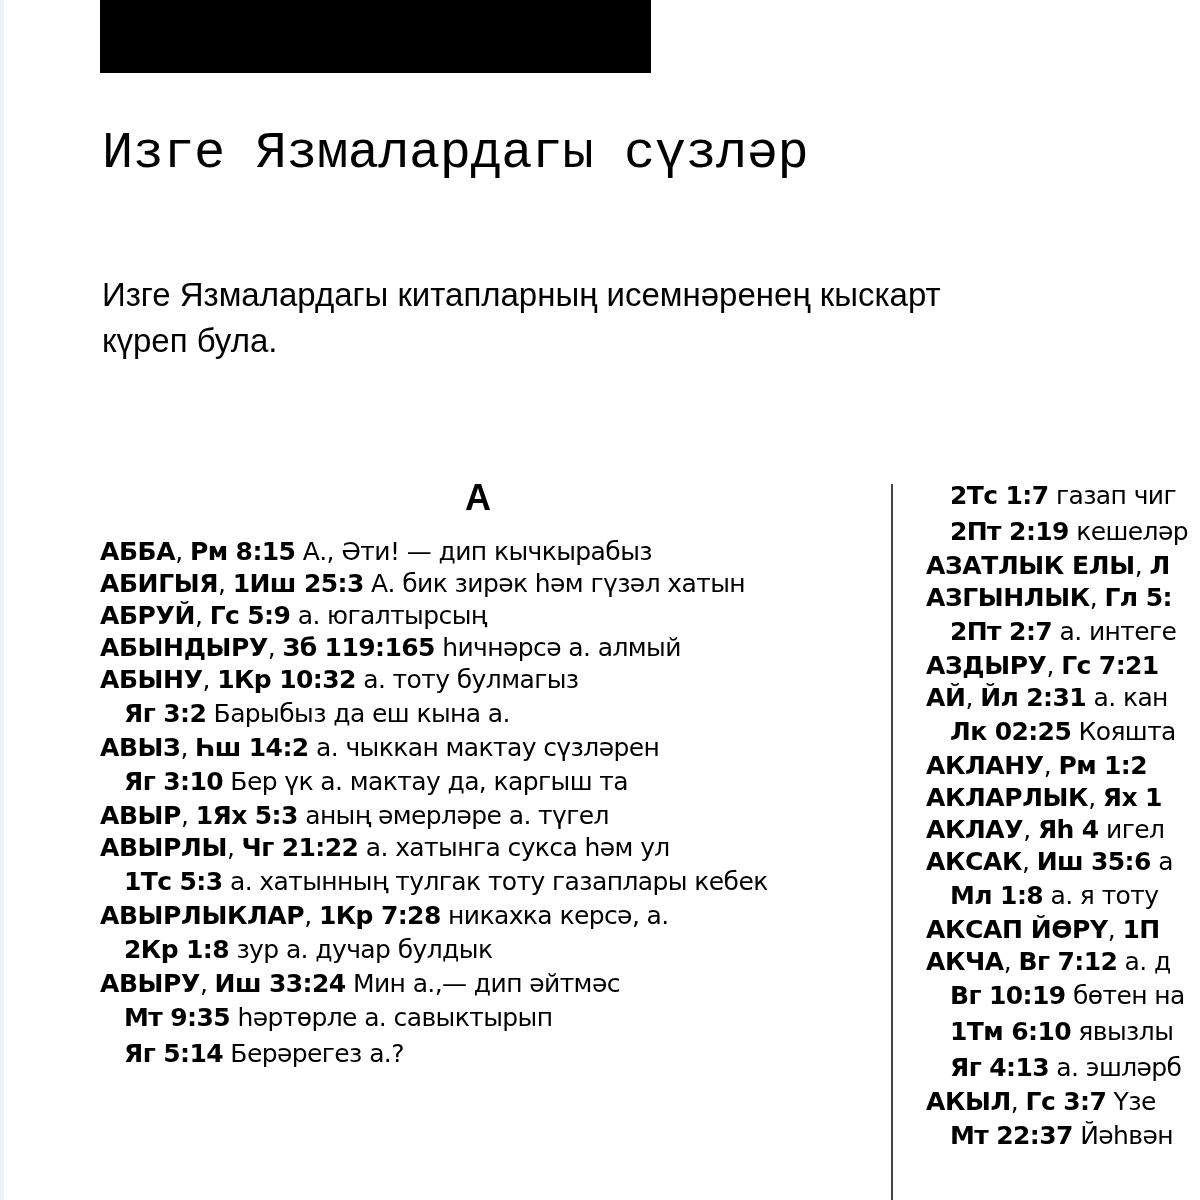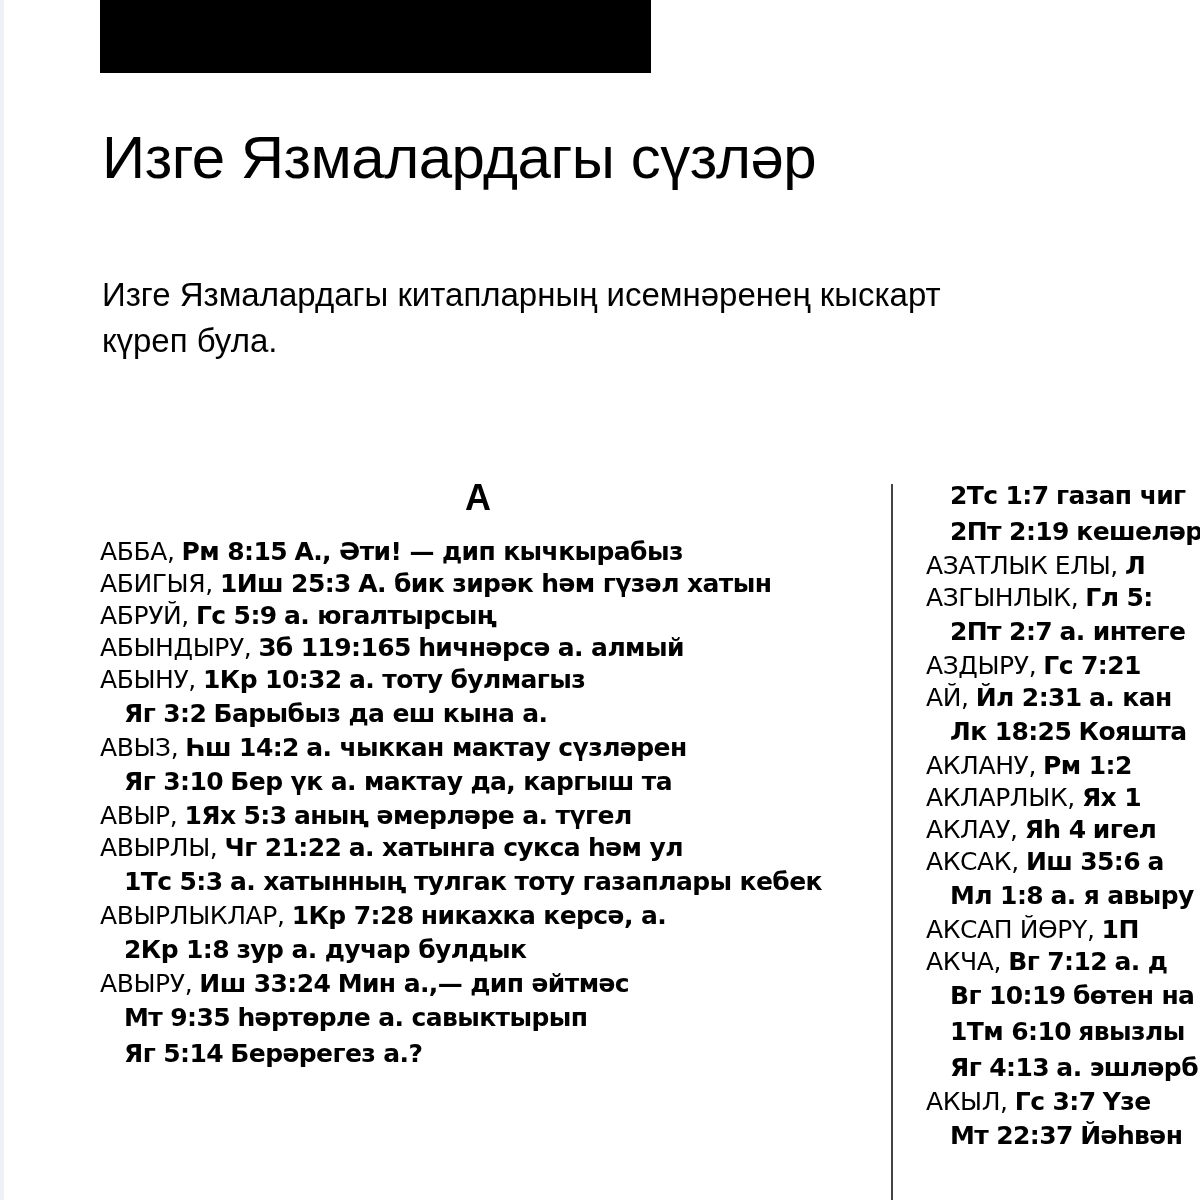--- a/index.html
+++ b/index.html
@@ -5,43 +5,43 @@
     html, body { margin: 0; padding: 0; }
     body {
       width: 1200px; height: 1200px; overflow: hidden;
       background: #ffffff; position: relative;
       font-family: "Liberation Sans", sans-serif; color: #000;
     }
     .left-edge { position: absolute; left: 0; top: 0; width: 4px; height: 1200px; background: #eef2f7; }
     .redacted { position: absolute; left: 100px; top: 0; width: 551px; height: 73px; background: #000; }
     .page-title {
       position: absolute; left: 102px; top: 128px; margin: 0;
-      font-size: 60px; font-weight: 400; line-height: 1; white-space: nowrap; letter-spacing: -0.5px;
+      font-size: 52px; font-weight: 400; line-height: 1; white-space: nowrap; letter-spacing: -0.5px; font-family: Liberation Mono, monospace;
     }
     .intro {
       position: absolute; left: 102px; top: 272px; margin: 0; width: 1200px;
       font-size: 33px; line-height: 46px; white-space: pre;
     }
     .col-left { position: absolute; left: 100px; top: 478px; width: 780px; }
     .col-divider { position: absolute; left: 891px; top: 484px; width: 2px; height: 716px; background: #444; }
     .col-right { position: absolute; left: 926px; top: 478px; width: 400px; }
     .section-letter {
       width: 756px; text-align: center; font-weight: 700;
       font-size: 36px; line-height: 40px; height: 58px;
     }
     .entries { list-style: none; margin: 0; padding: 0; }
     .line {
       font-family: "DejaVu Sans", sans-serif; font-size: 25px; line-height: 36px;
       white-space: nowrap; letter-spacing: -0.6px; height: 36px;
     }
     .line.compact { line-height: 32px; height: 32px; }
     .line.sub { padding-left: 24px; }
-    .hw { font-weight: 400; letter-spacing: -0.4px; margin-top: 12px; }
+    .hw { font-weight: 700; letter-spacing: -0.4px; margin-top: 12px; }
     .ref { font-weight: 700; }
-    .txt { font-weight: 700; text-align: right; }
+    .txt { font-weight: 400; text-align: right; }
   </style>
 </head>
 <body>
 
 <div class="left-edge"></div>
 <div class="redacted"></div>
 
 <h1 class="page-title">Изге Язмалардагы сүзләр</h1>
 
 <div class="intro"><span>Изге Язмалардагы китапларның исемнәренең кыскарт</span>
@@ -73,26 +73,26 @@
 
 <div class="col-right">
   <ul class="entries" id="right-list">
       <li class="line sub"><span class="ref">2Тс 1:7</span> <span class="txt">газап чиг</span></li>
       <li class="line sub"><span class="ref">2Пт 2:19</span> <span class="txt">кешеләр</span></li>
       <li class="line compact"><span class="hw">АЗАТЛЫК ЕЛЫ</span>, <span class="ref">Л</span> <span class="txt"></span></li>
       <li class="line compact"><span class="hw">АЗГЫНЛЫК</span>, <span class="ref">Гл 5:</span> <span class="txt"></span></li>
       <li class="line sub"><span class="ref">2Пт 2:7</span> <span class="txt">а. интеге</span></li>
       <li class="line compact"><span class="hw">АЗДЫРУ</span>, <span class="ref">Гс 7:21</span> <span class="txt"></span></li>
       <li class="line compact"><span class="hw">АЙ</span>, <span class="ref">Йл 2:31</span> <span class="txt">а. кан</span></li>
-      <li class="line sub"><span class="ref">Лк 18:25</span> <span class="txt">Кояшта</span></li>
+      <li class="line sub"><span class="ref">Лк 02:25</span> <span class="txt">Кояшта</span></li>
       <li class="line compact"><span class="hw">АКЛАНУ</span>, <span class="ref">Рм 1:2</span> <span class="txt"></span></li>
       <li class="line compact"><span class="hw">АКЛАРЛЫК</span>, <span class="ref">Ях 1</span> <span class="txt"></span></li>
       <li class="line compact"><span class="hw">АКЛАУ</span>, <span class="ref">Яһ 4</span> <span class="txt">игел</span></li>
       <li class="line compact"><span class="hw">АКСАК</span>, <span class="ref">Иш 35:6</span> <span class="txt">а</span></li>
-      <li class="line sub"><span class="ref">Мл 1:8</span> <span class="txt">а. я авыру</span></li>
+      <li class="line sub"><span class="ref">Мл 1:8</span> <span class="txt">а. я тоту</span></li>
       <li class="line compact"><span class="hw">АКСАП ЙӨРҮ</span>, <span class="ref">1П</span> <span class="txt"></span></li>
       <li class="line compact"><span class="hw">АКЧА</span>, <span class="ref">Вг 7:12</span> <span class="txt">а. д</span></li>
       <li class="line sub"><span class="ref">Вг 10:19</span> <span class="txt">бөтен на</span></li>
       <li class="line sub"><span class="ref">1Тм 6:10</span> <span class="txt">явызлы</span></li>
       <li class="line sub"><span class="ref">Яг 4:13</span> <span class="txt">а. эшләрб</span></li>
       <li class="line compact"><span class="hw">АКЫЛ</span>, <span class="ref">Гс 3:7</span> <span class="txt">Үзе</span></li>
       <li class="line sub"><span class="ref">Мт 22:37</span> <span class="txt">Йәһвән</span></li>
     </ul>
 </div>
 

